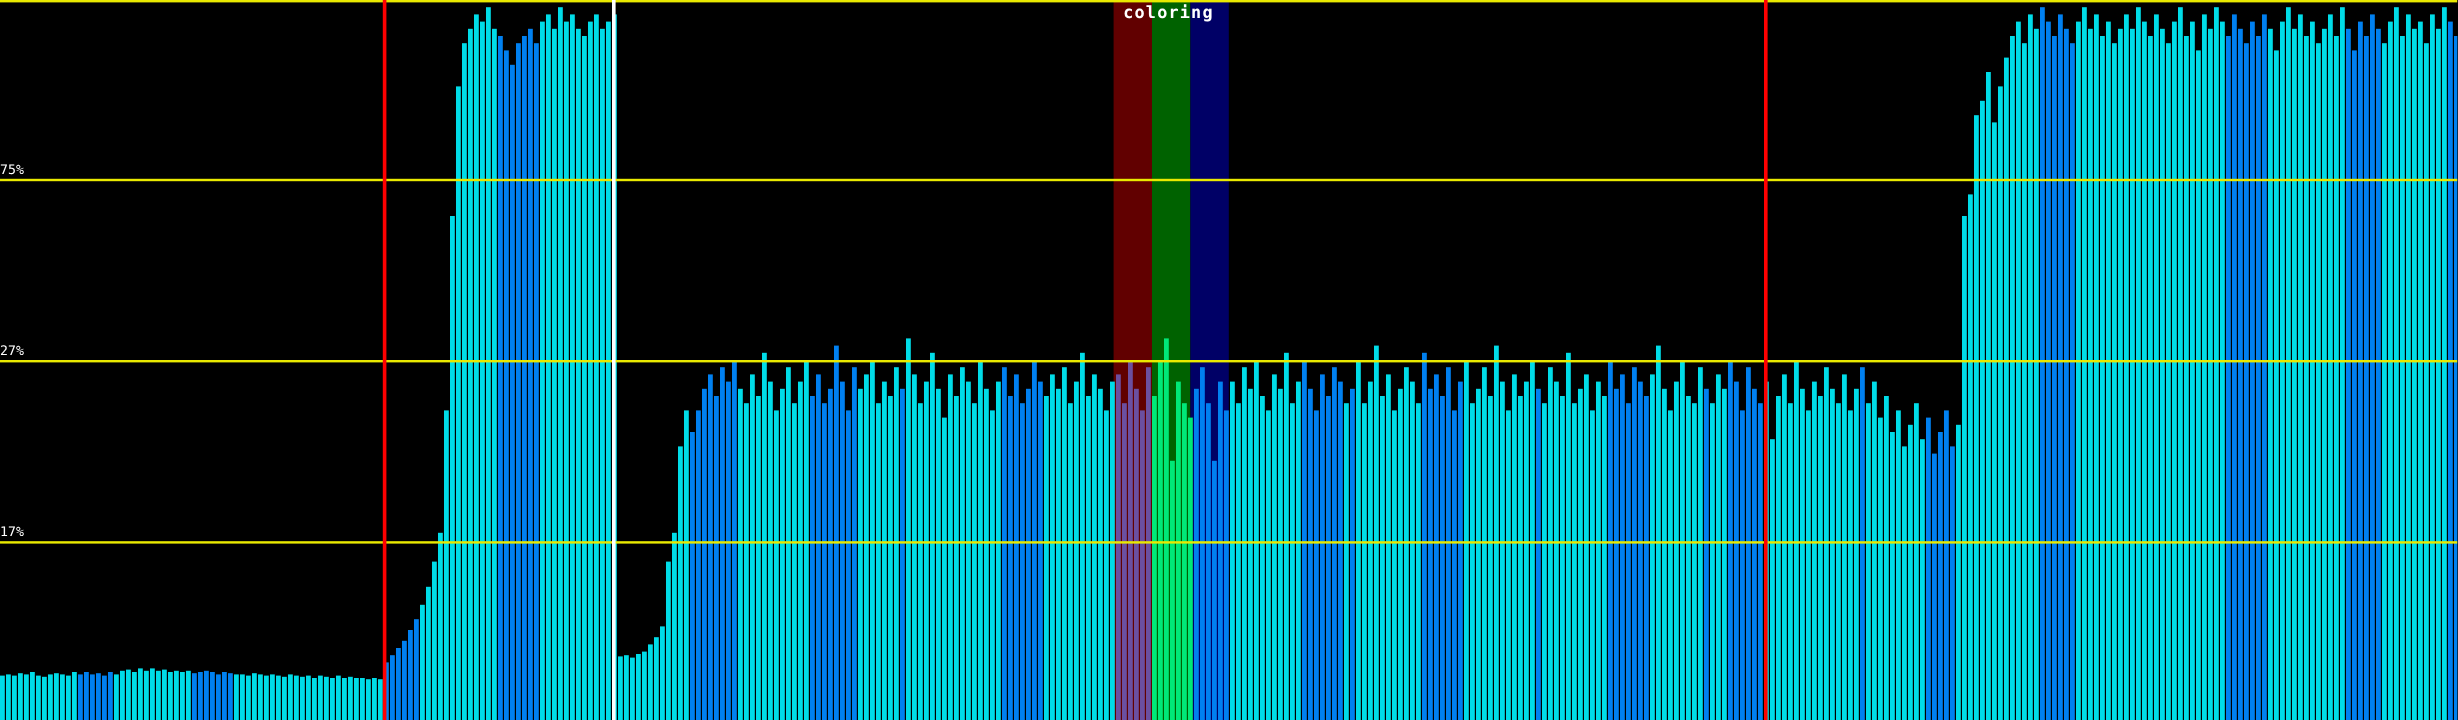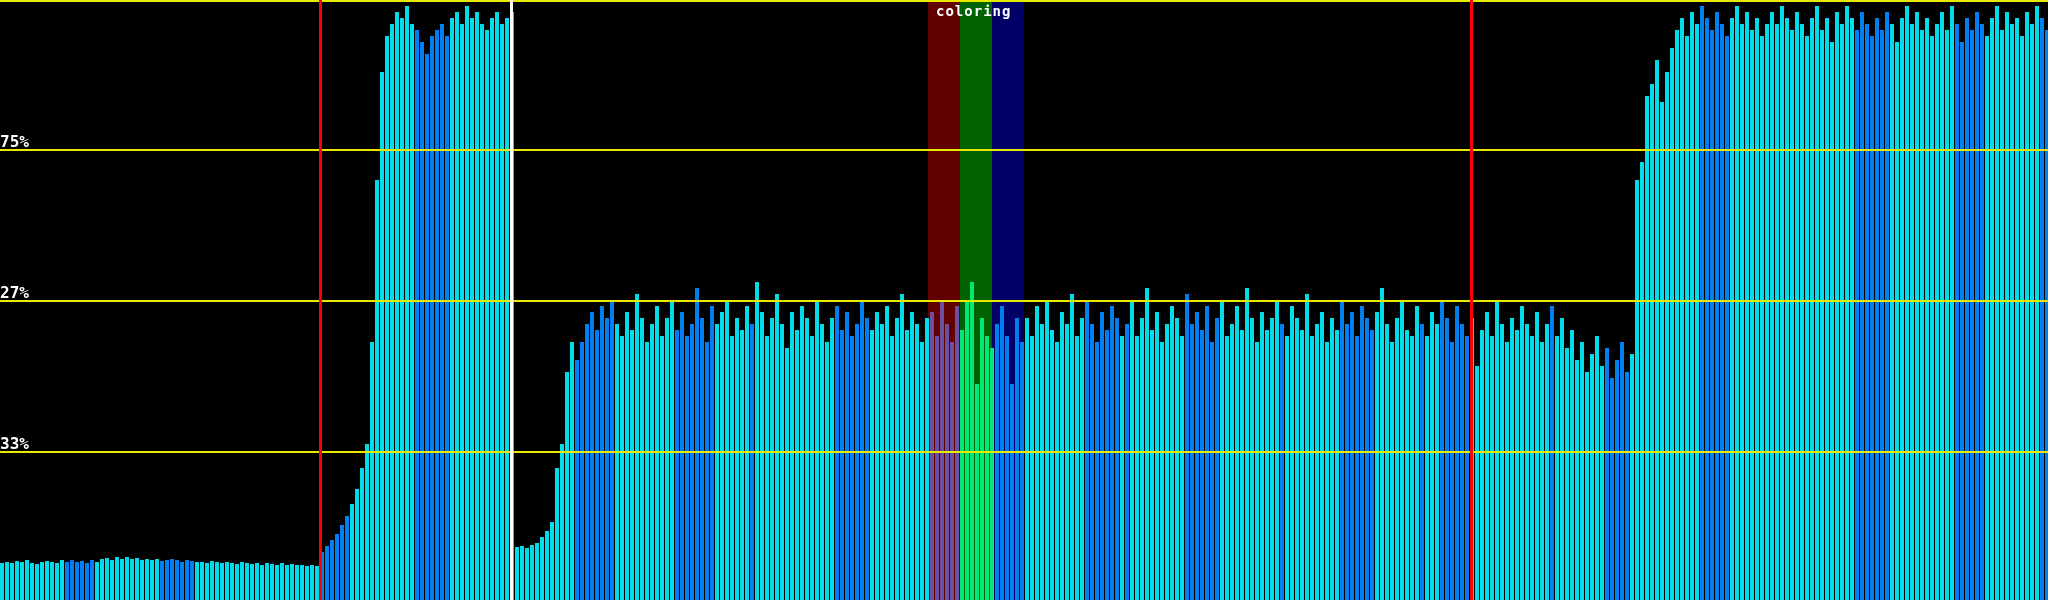--- a/index.html
+++ b/index.html
@@ -3,21 +3,21 @@
 <meta charset="utf-8">
 <style>
   html,body{margin:0;padding:0;background:#000;}
   .chart{position:relative;width:2048px;height:600px;background:#000;overflow:hidden;
          font-family:"DejaVu Sans Mono","Liberation Mono",monospace;}
   .layer{position:absolute;inset:0;}
   .band{position:absolute;top:0;height:600px;}
   .bar{position:absolute;bottom:0;width:4px;}
   .gridline{position:absolute;left:0;width:2048px;height:2px;}
   .vline{position:absolute;top:0;height:600px;width:3px;}
-  .axis-label{position:absolute;color:#fff;font-size:16px;font-weight:bold;line-height:14px;white-space:pre;}
+  .axis-label{position:absolute;color:#fff;font-size:11px;font-weight:normal;line-height:14px;white-space:pre;}
   .title-label{position:absolute;color:#fff;font-size:14px;font-weight:bold;letter-spacing:1px;white-space:pre;}
   .z1{z-index:1}.z2{z-index:2}.z3{z-index:3}.z4{z-index:4}
 </style>
 </head>
 <body>
 
 <div class="chart">
   <div class="layer z1" id="bands-layer">
       <div class="band" style="left: 928px; width: 32px; background: rgb(97, 0, 0);"></div>
       <div class="band" style="left: 960px; width: 32px; background: rgb(0, 98, 0);"></div>
@@ -442,16 +442,16 @@
       <div class="gridline" style="top: 451px; background: rgb(233, 233, 0);"></div>
     </div>
   <div class="layer z3" id="marker-layer">
       <div class="vline" style="left: 319px; background: rgb(255, 0, 0);"></div>
       <div class="vline" style="left: 510px; background: rgb(255, 255, 255);"></div>
       <div class="vline" style="left: 1470px; background: rgb(255, 0, 0);"></div>
     </div>
   <div class="layer z4" id="labels-layer">
       <div class="axis-label" style="left: 0px; top: 135px; color: rgb(255, 255, 255);">75%</div>
       <div class="axis-label" style="left: 0px; top: 286px; color: rgb(255, 255, 255);">27%</div>
-      <div class="axis-label" style="left: 0px; top: 437px; color: rgb(255, 255, 255);">33%</div>
+      <div class="axis-label" style="left: 0px; top: 437px; color: rgb(255, 255, 255);">17%</div>
       <div class="title-label" style="left: 936px; top: 3px; color: rgb(255, 255, 255);">coloring</div>
     </div>
 </div>
 
 </body></html>

